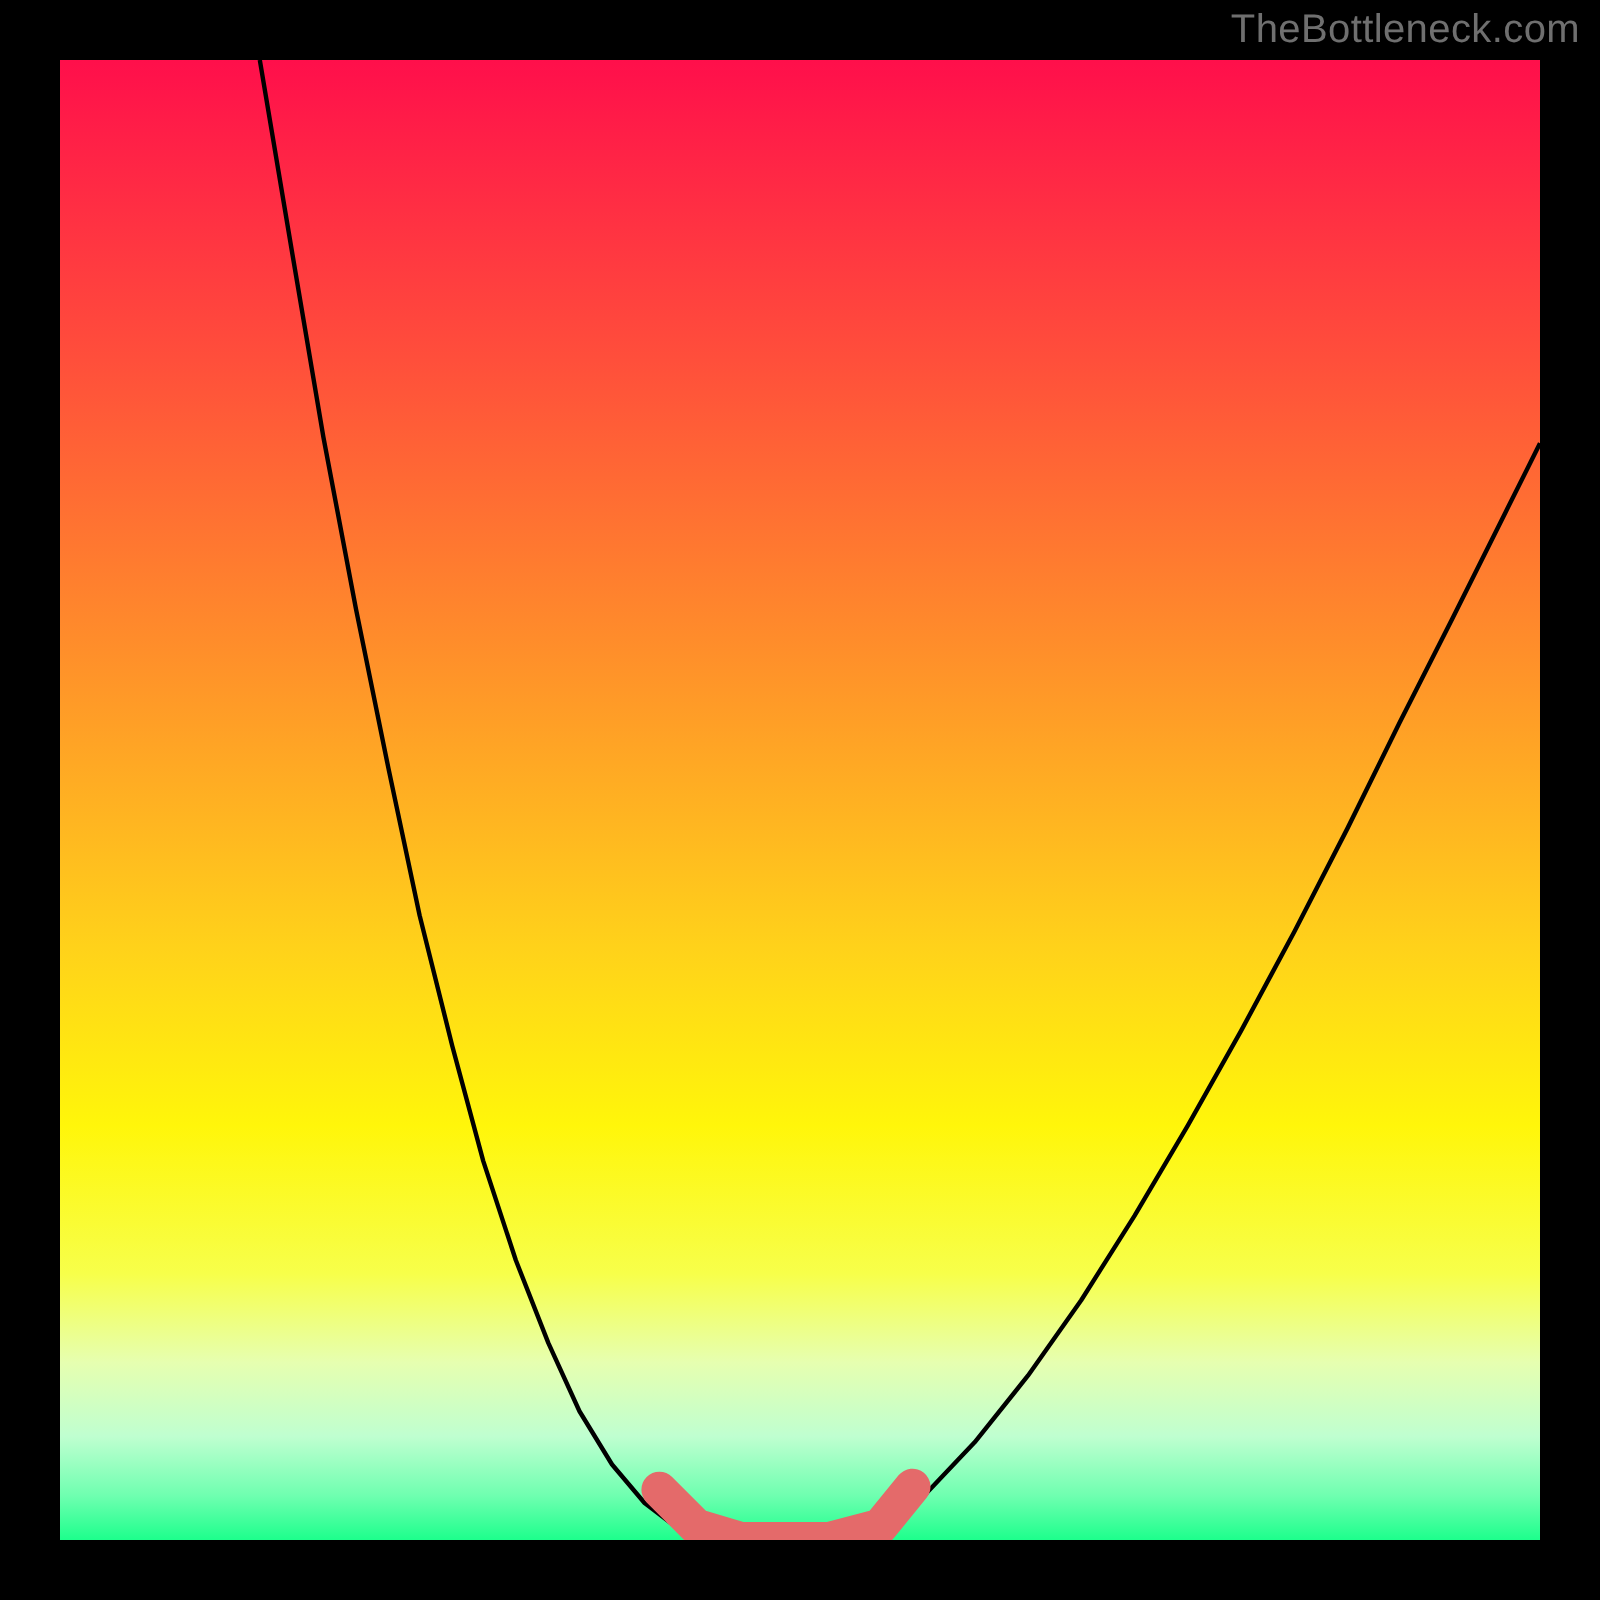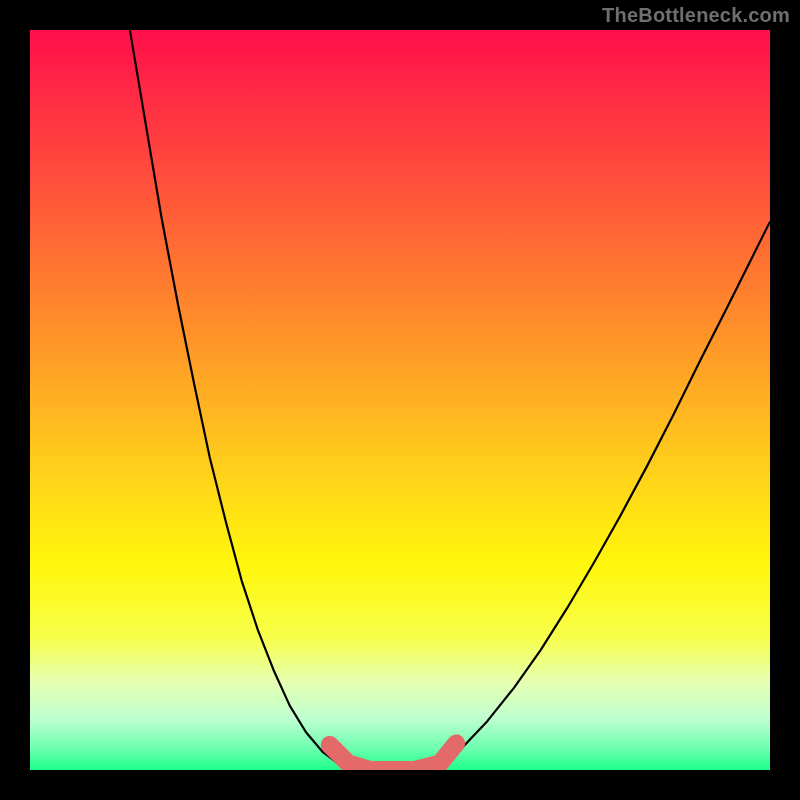--- a/index.html
+++ b/index.html
@@ -15,21 +15,21 @@
     position: relative;
     width: 800px;
     height: 800px;
   }
   #watermark {
     position: absolute;
     top: 4px;
     right: 10px;
     color: #6f6f6f;
     font-size: 20px;
-    font-weight: 700;
+    font-weight: 400;
     letter-spacing: 0.2px;
     user-select: none;
   }
   svg {
     display: block;
   }
 </style>
 </head>
 <body>
 

